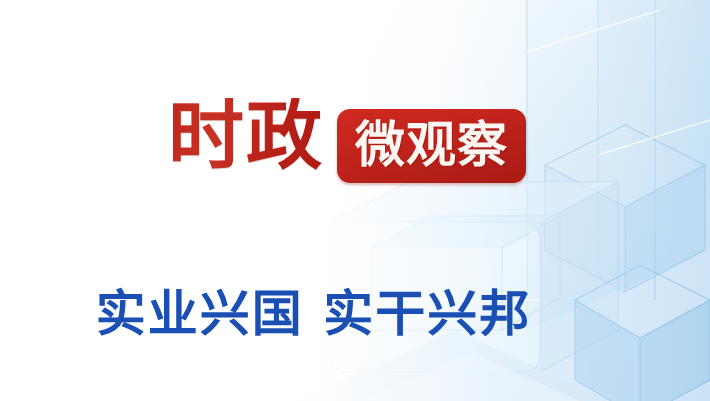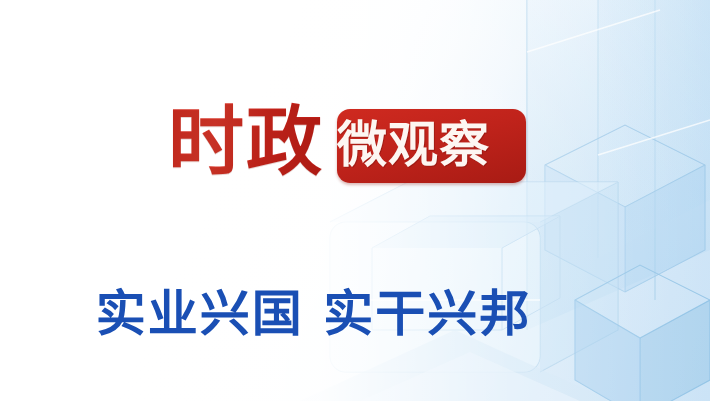--- a/index.html
+++ b/index.html
@@ -24,39 +24,39 @@
   }
   
   .bg-svg{position:absolute;inset:0;width:710px;height:401px;pointer-events:none;}
 
   
   #headline{
     position:absolute;left:0;top:98px;width:710px;height:95px;
   }
   #title-main{
     position:absolute;left:168px;top:0px;
-    font-family:Liberation Serif, serif;
+    font-family:Liberation Mono, monospace;
     font-weight:700;
     font-size:76px;
     line-height:88px;
     letter-spacing:2px;
     color:#c8261e;
     background:linear-gradient(100deg,#cf2b20 0%,#d8392c 30%,#c9241c 62%,#b81c16 100%);
     -webkit-background-clip:text;background-clip:text;
     -webkit-text-fill-color:transparent;
     text-shadow:0 1px 0 rgba(120,20,12,.18);
     white-space:nowrap;
   }
   #title-badge{
     position:absolute;left:337px;top:11px;
     width:189px;height:74px;
     border-radius:13px;
     background:linear-gradient(165deg,#cf2a20 0%,#c0231b 45%,#a81b14 100%);
     box-shadow:0 2px 3px rgba(140,25,18,.30);
-    display:flex;align-items:center;justify-content:flex-start;
+    display:flex;align-items:center;justify-content:center;
   }
   #title-badge-text{
     font-family:"DejaVu Sans","Liberation Sans",sans-serif;
     font-weight:700;
     font-size:50px;
     line-height:52px;
     letter-spacing:1px;
     color:#fdf6f2;
     white-space:nowrap;
     text-shadow:1px 1px 0 rgba(110,18,12,.35);

